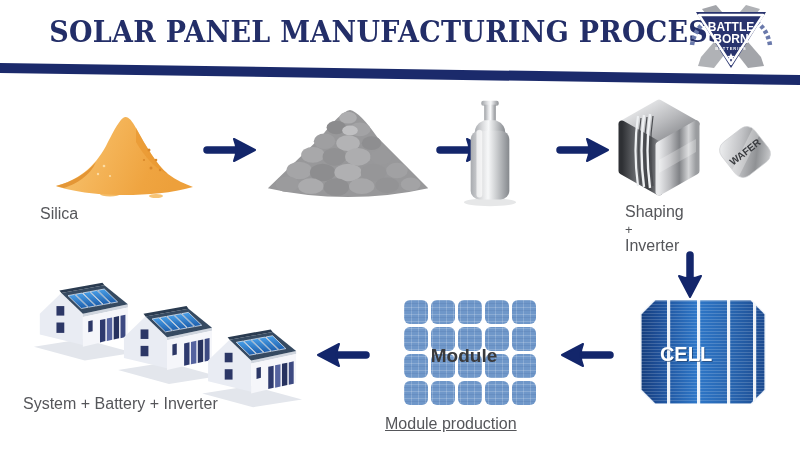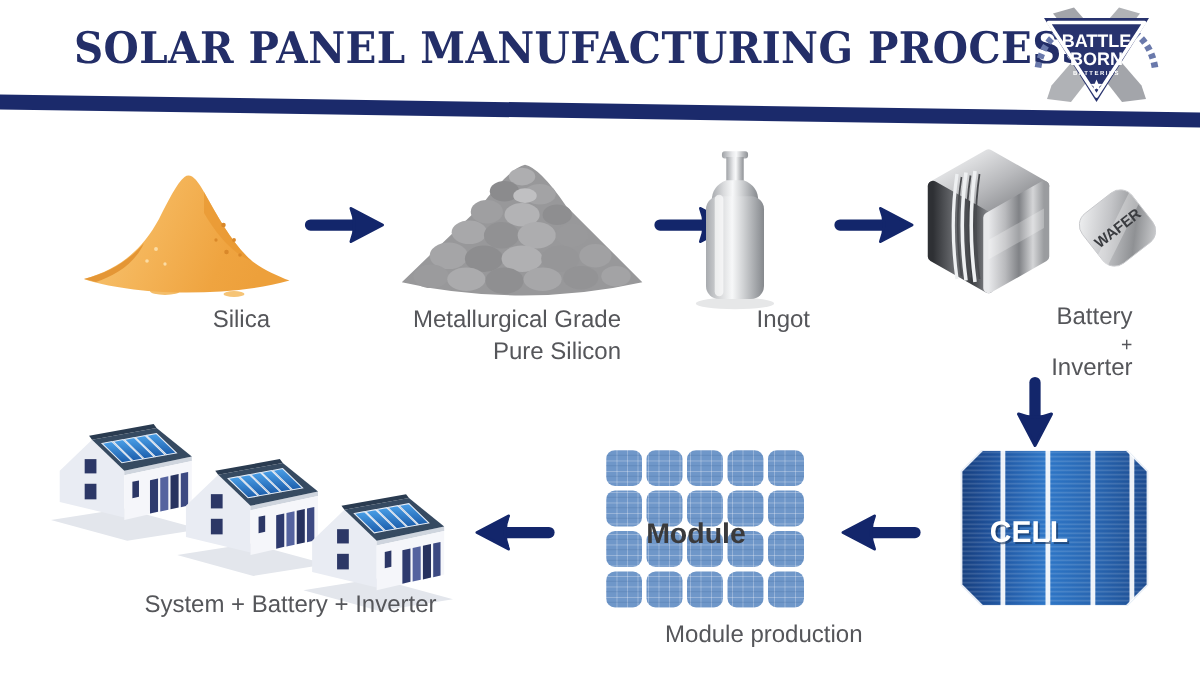--- a/index.html
+++ b/index.html
@@ -7,21 +7,21 @@
     font-family:"Liberation Sans", sans-serif; }
   #stage { position:relative; width:800px; height:460px; background:#ffffff; }
 
   .title { position:absolute; left:26px; top:15px; width:666px; text-align:center;
     font-family:"DejaVu Serif", serif; font-weight:700; font-size:29px;
     color:#232e68; letter-spacing:0.3px; transform:scaleX(.93); transform-origin:center;
     white-space:nowrap; }
 
   .abs { position:absolute; }
 
-  .step-label { position:absolute; text-align:right; font-size:16px; color:#55565a;
+  .step-label { position:absolute; text-align:left; font-size:16px; color:#55565a;
     line-height:1.3; }
   .step-label .plus { display:block; font-size:13px; line-height:1.0; color:#55565a; }
   .step-label span { display:block; }
 </style>
 </head>
 <body>
 
 <div id="stage">
 
   <div class="title">SOLAR PANEL MANUFACTURING PROCESS</div>
@@ -93,24 +93,20 @@
       <ellipse cx="138" cy="72" rx="11" ry="8" fill="#a1a1a3"></ellipse>
         <ellipse cx="26" cy="86" rx="12" ry="8" fill="#9b9b9d"></ellipse>
       <ellipse cx="50" cy="88" rx="13" ry="8" fill="#ababad"></ellipse>
         <ellipse cx="76" cy="89" rx="13" ry="9" fill="#8f8f91"></ellipse>
       <ellipse cx="102" cy="88" rx="13" ry="8" fill="#a7a7a9"></ellipse>
         <ellipse cx="128" cy="87" rx="12" ry="8" fill="#939395"></ellipse>
       <ellipse cx="152" cy="86" rx="10" ry="7" fill="#a3a3a5"></ellipse>
         <ellipse cx="90" cy="31" rx="8" ry="5" fill="#c0c0c2"></ellipse>
     </g>
   </svg>
-  <div class="step-label" style="left:230px; top:204px; width:184px;">
-    <span>Metallurgical Grade</span>
-    <span>Pure Silicon</span>
-  </div>
 
   <svg class="abs" style="left:436px; top:136px;" width="54" height="28" viewBox="0 0 54 28">
     <path d="M4,14 H33" stroke="#13266b" stroke-width="7.5" stroke-linecap="round"></path>
     <path d="M31,3 L52,14 L31,25 Q35.5,14 31,3 Z" fill="#13266b" stroke="#13266b" stroke-width="2" stroke-linejoin="round"></path>
   </svg>
 
   <svg class="abs" style="left:461px; top:98px;" width="58" height="110" viewBox="0 0 60 112">
     <defs>
       <linearGradient id="ing1" x1="0" y1="0" x2="1" y2="0">
         <stop offset="0" stop-color="#9fa2a6"></stop>
@@ -128,21 +124,20 @@
           <stop offset="1" stop-color="#85888c"></stop>
       </linearGradient>
     </defs>
     <ellipse cx="30" cy="107" rx="27" ry="4" fill="#e6e7e8"></ellipse>
     <rect x="21" y="2" width="18" height="5" rx="2" fill="url(#ing1)"></rect>
     <rect x="24" y="6" width="12" height="17" fill="url(#ing1)"></rect>
     <path d="M14,36 Q14,26 24,22 L36,22 Q46,26 46,36 Z" fill="url(#ing2)"></path>
     <rect x="10" y="33" width="40" height="71" rx="9" fill="url(#ing2)"></rect>
     <rect x="16" y="32" width="6" height="70" rx="3" fill="#ffffff" opacity="0.65"></rect>
   </svg>
-  <div class="step-label" style="left:440px; top:204px; width:100px;">Ingot</div>
 
   <svg class="abs" style="left:556px; top:136px;" width="54" height="28" viewBox="0 0 54 28">
     <path d="M4,14 H33" stroke="#13266b" stroke-width="7.5" stroke-linecap="round"></path>
     <path d="M31,3 L52,14 L31,25 Q35.5,14 31,3 Z" fill="#13266b" stroke="#13266b" stroke-width="2" stroke-linejoin="round"></path>
   </svg>
 
   <svg class="abs" style="left:612px; top:98px;" width="95" height="100" viewBox="0 0 95 100">
     <defs>
       <linearGradient id="topg" x1="0" y1="0" x2="1" y2="1">
         <stop offset="0" stop-color="#fafbfc"></stop>
@@ -186,21 +181,21 @@
           <stop offset="1" stop-color="#d8d9db"></stop>
       </linearGradient>
     </defs>
     <g transform="translate(29,32) rotate(-38)">
       <rect x="-21" y="-21" width="42" height="42" rx="10" fill="url(#wafg)" stroke="#c8c9cc" stroke-width="0.6"></rect>
       <polygon points="-21,6 21,-14 21,-4 -21,16" fill="#ffffff" opacity="0.3"></polygon>
       <text x="0" y="3.5" text-anchor="middle" font-family="Liberation Sans, sans-serif" font-weight="bold" font-size="10" fill="#3a3c40">WAFER</text>
     </g>
   </svg>
   <div class="step-label" style="left:625px; top:202px; width:130px;">
-    <span>Battery</span>
+    <span>Shaping</span>
     <span class="plus">+</span>
     <span>Inverter</span>
   </div>
 
   <svg class="abs" style="left:676px; top:251px;" width="28" height="48" viewBox="0 0 28 48">
     <path d="M14,4 V27" stroke="#13266b" stroke-width="7.5" stroke-linecap="round"></path>
     <path d="M3,25 L14,46 L25,25 Q14,29.5 3,25 Z" fill="#13266b" stroke="#13266b" stroke-width="2" stroke-linejoin="round"></path>
   </svg>
 
   <svg class="abs" style="left:640px; top:300px;" width="126" height="104" viewBox="0 0 124 104">
@@ -262,21 +257,21 @@
         <rect x="81" y="54" width="24" height="24" rx="6" fill="url(#modpat)"></rect>
         <rect x="108" y="54" width="24" height="24" rx="6" fill="url(#modpat)"></rect>
       <rect x="0" y="81" width="24" height="24" rx="6" fill="url(#modpat)"></rect>
         <rect x="27" y="81" width="24" height="24" rx="6" fill="url(#modpat)"></rect>
         <rect x="54" y="81" width="24" height="24" rx="6" fill="url(#modpat)"></rect>
         <rect x="81" y="81" width="24" height="24" rx="6" fill="url(#modpat)"></rect>
         <rect x="108" y="81" width="24" height="24" rx="6" fill="url(#modpat)"></rect>
     </g>
     <text x="60" y="62" text-anchor="middle" font-family="Liberation Sans, sans-serif" font-weight="bold" font-size="19" fill="#3a3a3c">Module</text>
   </svg>
-  <div class="step-label" style="left:405px; top:414px; width:170px;">Module production</div>
+  <div class="step-label" style="left:385px; top:414px; width:170px;text-decoration:underline;">Module production</div>
 
   <svg class="abs" style="left:316px; top:341px;" width="54" height="28" viewBox="0 0 54 28">
     <path d="M50,14 H21" stroke="#13266b" stroke-width="7.5" stroke-linecap="round"></path>
     <path d="M23,3 L2,14 L23,25 Q18.5,14 23,3 Z" fill="#13266b" stroke="#13266b" stroke-width="2" stroke-linejoin="round"></path>
   </svg>
 
   <svg class="abs" style="left:32px; top:281px;" width="270" height="128" viewBox="0 0 276 148" preserveAspectRatio="none">
     <defs>
       <linearGradient id="panelg" x1="0" y1="0" x2="0" y2="1">
         <stop offset="0" stop-color="#4aa0e8"></stop>

